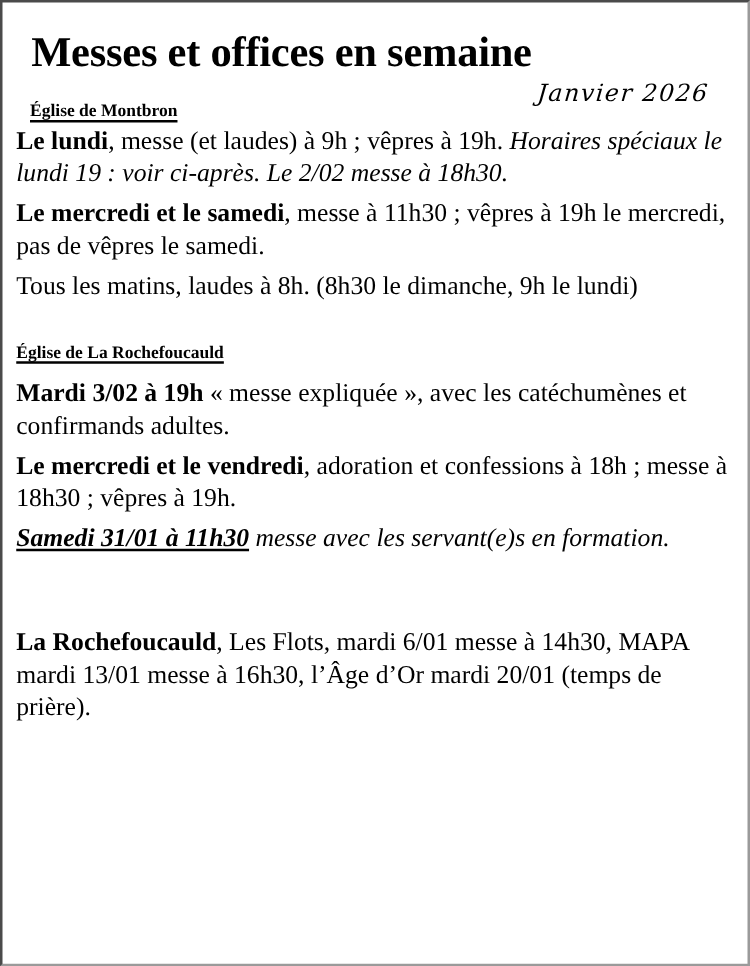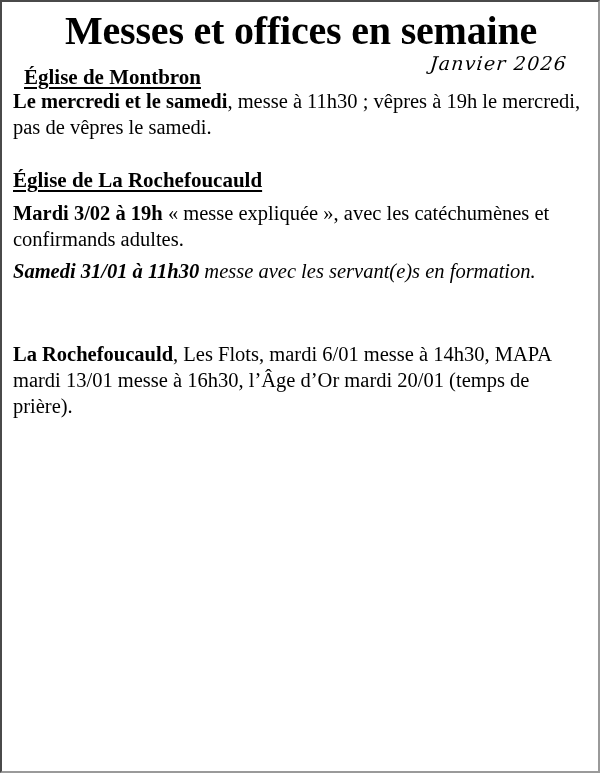--- a/index.html
+++ b/index.html
@@ -28,46 +28,45 @@
     border-bottom: 2px solid #9a9a9a;
     padding: 6px 9px 0 11px;
   }
 
   
   #title-block {
     position: relative;
     height: 76px;
   }
   #doc-title {
-    margin: 0;
+    margin: 12px;
     padding: 0;
-    text-align: center;
     font-weight: bold;
-    font-size: 40px;
+    font-size: 34px;
     line-height: 46px;
     letter-spacing: -0.2px;
     white-space: nowrap;
   }
   #issue-date {
     position: absolute;
     right: 22px;
     top: 44px;
     font-family: "DejaVu Serif", "Liberation Serif", serif;
     font-style: italic;
     font-size: 19px;
     line-height: 22px;
     letter-spacing: 1.2px;
     transform: skewX(-5deg);
     white-space: nowrap;
   }
 
   
   .section-heading {
     font-weight: bold;
-    font-size: 21px;
+    font-size: 14px;
     line-height: 25px;
     text-decoration: underline;
     text-underline-offset: 3px;
     text-decoration-thickness: 2px;
     margin: 0;
     white-space: nowrap;
   }
   #heading-montbron {
     position: absolute;
     left: 11px;
@@ -76,51 +75,54 @@
 
   
   .para {
     font-size: 20.5px;
     line-height: 26px;
     margin: 0 0 6px 0;
     text-align: left;
   }
   .b  { font-weight: bold; }
   .i  { font-style: italic; }
-  .bi { font-weight: bold; font-style: italic; }
+  .bi { font-weight: bold; font-style: italic; text-decoration: underline; }
 
   .section-gap { height: 22px; }
   .heading-gap { height: 7px; }
 
   #section-montbron { margin-top: 4px; }
   #section-rochefoucauld { margin-top: 0; }
   #section-maisons { margin-top: 0; }
 </style>
 </head>
 <body>
 
 <div id="page-frame">
 
   <div id="title-block">
     <h1 id="doc-title">Messes et offices en semaine</h1>
     <div id="issue-date">Janvier 2026</div>
     <div id="heading-montbron" class="section-heading">Église de Montbron</div>
   </div>
 
   <div id="section-montbron">
+      <p class="para"><span class="b">Le lundi</span><span>, messe (et laudes) à 9h ; vêpres à 19h. </span><span class="i">Horaires spéciaux le lundi 19 : voir ci-après. Le 2/02 messe à 18h30.</span></p>
       <p class="para"><span class="b">Le mercredi et le samedi</span><span>, messe à 11h30 ; vêpres à 19h le mercredi, pas de vêpres le samedi.</span></p>
+      <p class="para"><span>Tous les matins, laudes à 8h. (8h30 le dimanche, 9h le lundi)</span></p>
     </div>
   <div class="section-gap"></div>
 
   <div>
     <div class="section-heading">Église de La Rochefoucauld</div>
   </div>
   <div class="heading-gap"></div>
   <div id="section-rochefoucauld">
       <p class="para"><span class="b">Mardi 3/02 à 19h</span><span> « messe expliquée », avec les catéchumènes et confirmands adultes.</span></p>
+      <p class="para"><span class="b">Le mercredi et le vendredi</span><span>, adoration et confessions à 18h ; messe à 18h30 ; vêpres à 19h.</span></p>
       <p class="para"><span class="bi">Samedi 31/01 à 11h30</span><span class="i"> messe avec les servant(e)s en formation.</span></p>
     </div>
   <div class="section-gap"></div>
   <div class="section-gap"></div>
 
   <div class="heading-gap"></div>
   <div id="section-maisons">
       <p class="para"><span class="b">La Rochefoucauld</span><span>,  Les Flots, mardi 6/01 messe à 14h30, MAPA mardi 13/01 messe à 16h30, l’Âge d’Or mardi 20/01 (temps de prière).</span></p>
     </div>
 

